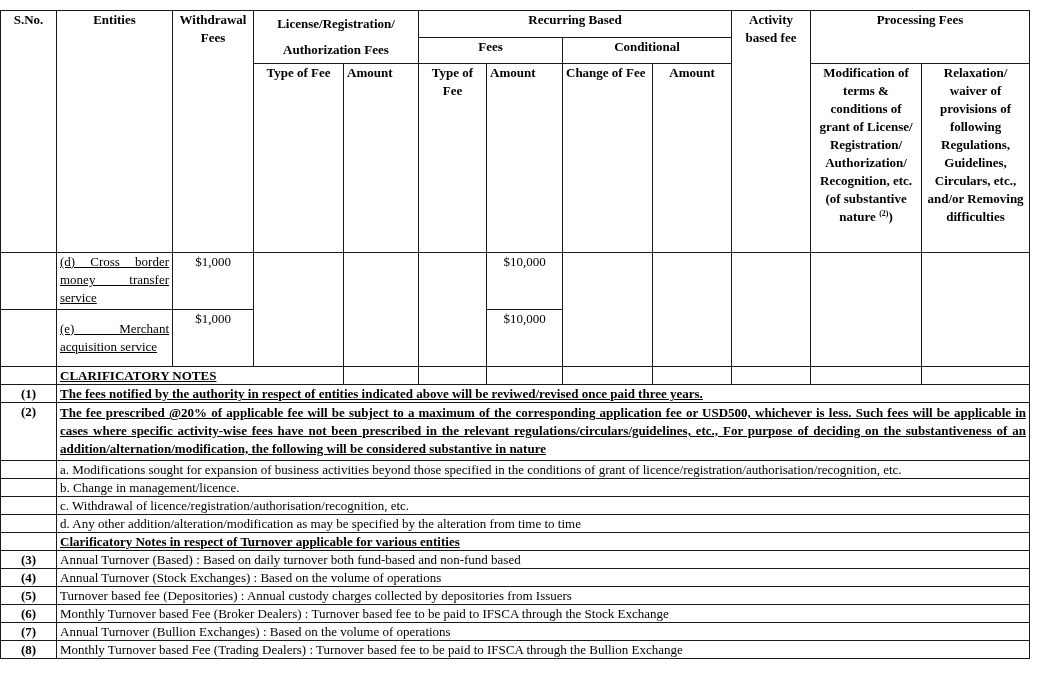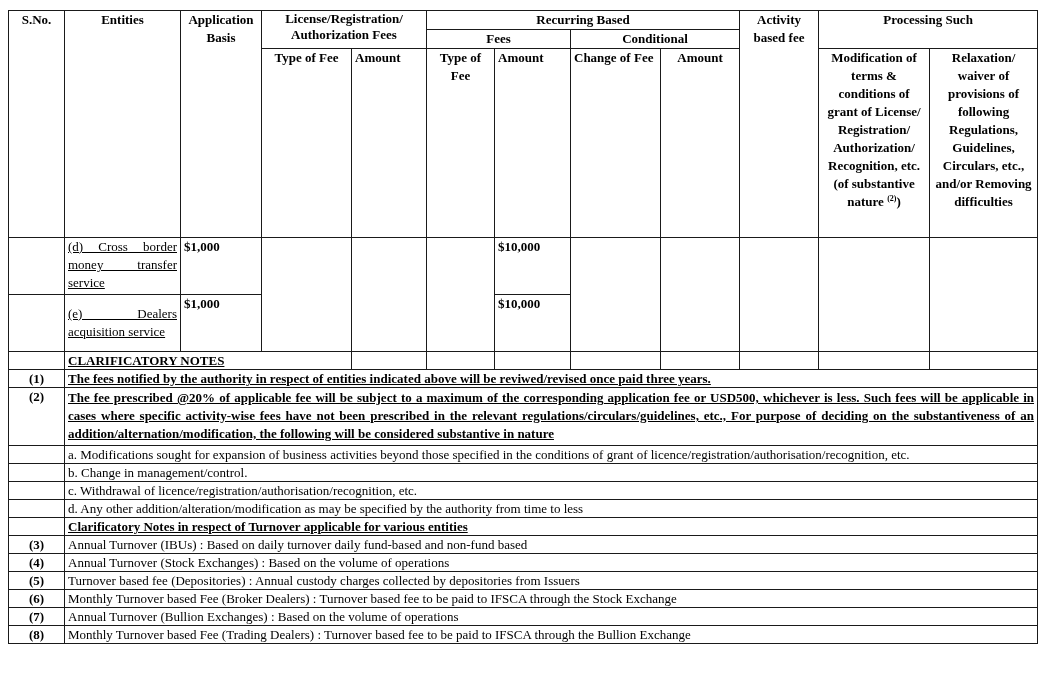--- a/index.html
+++ b/index.html
@@ -1,26 +1,26 @@
 <!DOCTYPE html>
 <html><head>
 <meta charset="utf-8">
 <style>
   html, body { margin: 0; padding: 0; background: #ffffff; }
   body { width: 1044px; height: 680px; position: relative; overflow: hidden;
          font-family: "Liberation Serif", "DejaVu Serif", serif; color: #000; }
-  table.fees { position: absolute; left: 8px; top: 10px; width: 1029px;
+  table.fees { position: absolute; left: 0; top: 10px; width: 1029px;
                border-collapse: collapse; table-layout: fixed; font-size: 13px; line-height: 18px; }
   table.fees td, table.fees th { border: 1.5px solid #1a1a1a; padding: 0 3px; vertical-align: top; }
   th { font-weight: bold; text-align: center; }
   th.left { text-align: left; }
   .h1 td, .h1 th { height: 18px; }
   .h2 th { height: 18px; }
   .h3 th { height: 188px; }
-  .num { text-align: left; font-weight: bold; }
+  .num { text-align: center; }
   .entity { text-align: justify; text-align-last: left; text-decoration: underline; }
   .drow td { height: 56px; }
   .erow td { height: 56px; }
   .erow td.entity { vertical-align: middle; }
   .note-row td { height: 17px; line-height: 17px; }
   .sn { text-align: center; font-weight: bold; }
   .bold { font-weight: bold; text-decoration: underline; }
   .para td.text { line-height: 18px; padding-top: 1px; padding-bottom: 2px; }
   sup { font-size: 8px; line-height: 0; }
 </style>
@@ -40,25 +40,25 @@
     <col style="width:79px">
     <col style="width:79px">
     <col style="width:111px">
     <col style="width:108px">
   </colgroup>
 
   <tbody>
       <tr class="h1">
     <th rowspan="3">S.No.</th>
     <th rowspan="3">Entities</th>
-    <th rowspan="3">Application Basis</th>
-    <th colspan="2" rowspan="2" style="line-height:16px;">License/Registration/ Authorization Fees</th>
+    <th rowspan="3">Withdrawal Fees</th>
+    <th colspan="2" rowspan="2" style="line-height:26px;">License/Registration/ Authorization Fees</th>
     <th colspan="4">Recurring Based</th>
     <th rowspan="3">Activity based fee</th>
-    <th colspan="2" rowspan="2">Processing Such</th>
+    <th colspan="2" rowspan="2">Processing Fees</th>
   </tr>
   <tr class="h2">
     <th colspan="2">Fees</th>
     <th colspan="2">Conditional</th>
   </tr>
   <tr class="h3">
     <th>Type of Fee</th>
     <th class="left">Amount</th>
     <th>Type of Fee</th>
     <th class="left">Amount</th>
@@ -77,21 +77,21 @@
     <td rowspan="2"></td>
     <td class="num">$10,000</td>
     <td rowspan="2"></td>
     <td rowspan="2"></td>
     <td rowspan="2"></td>
     <td rowspan="2"></td>
     <td rowspan="2"></td>
   </tr>
   <tr class="erow">
     <td></td>
-    <td class="entity">(e) Dealers acquisition service</td>
+    <td class="entity">(e) Merchant acquisition service</td>
     <td class="num">$1,000</td>
     <td class="num">$10,000</td>
   </tr>
 
   <tr class="note-row">
     <td></td>
     <td colspan="3" class="bold">CLARIFICATORY NOTES</td>
     <td></td>
     <td></td>
     <td></td>
@@ -110,39 +110,39 @@
     <td class="sn">(2)</td>
     <td colspan="11" class="bold text" style="text-align:justify;">The fee prescribed @20% of applicable fee will be subject to a maximum of the corresponding application fee or USD500, whichever is less. Such fees will be applicable in cases where specific activity-wise fees have not been prescribed in the relevant regulations/circulars/guidelines, etc., For purpose of deciding on the substantiveness of an addition/alternation/modification, the following will be considered substantive in nature</td>
   </tr>
 
   <tr class="note-row">
     <td></td>
     <td colspan="11">a. Modifications sought for expansion of business activities beyond those specified in the conditions of grant of licence/registration/authorisation/recognition, etc.</td>
   </tr>
   <tr class="note-row">
     <td></td>
-    <td colspan="11">b. Change in management/control.</td>
+    <td colspan="11">b. Change in management/licence.</td>
   </tr>
   <tr class="note-row">
     <td></td>
     <td colspan="11">c. Withdrawal of licence/registration/authorisation/recognition, etc.</td>
   </tr>
   <tr class="note-row">
     <td></td>
-    <td colspan="11">d. Any other addition/alteration/modification as may be specified by the authority from time to less</td>
+    <td colspan="11">d. Any other addition/alteration/modification as may be specified by the alteration from time to time</td>
   </tr>
 
   <tr class="note-row">
     <td></td>
     <td colspan="11" class="bold">Clarificatory Notes in respect of Turnover applicable for various entities</td>
   </tr>
 
   <tr class="note-row">
     <td class="sn">(3)</td>
-    <td colspan="11">Annual Turnover (IBUs) : Based on daily turnover daily fund-based and non-fund based</td>
+    <td colspan="11">Annual Turnover (Based) : Based on daily turnover both fund-based and non-fund based</td>
   </tr>
   <tr class="note-row">
     <td class="sn">(4)</td>
     <td colspan="11">Annual Turnover (Stock Exchanges) : Based on the volume of operations</td>
   </tr>
   <tr class="note-row">
     <td class="sn">(5)</td>
     <td colspan="11">Turnover based fee (Depositories) : Annual custody charges collected by depositories from Issuers</td>
   </tr>
   <tr class="note-row">

